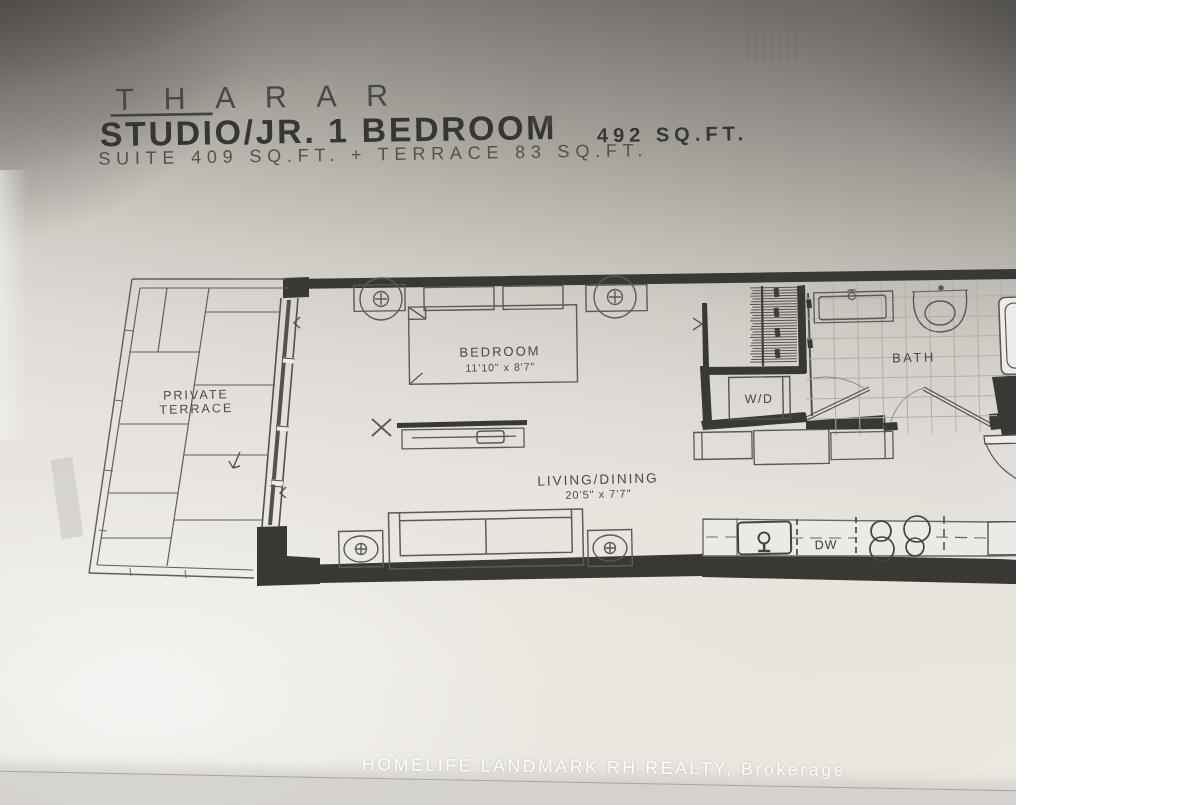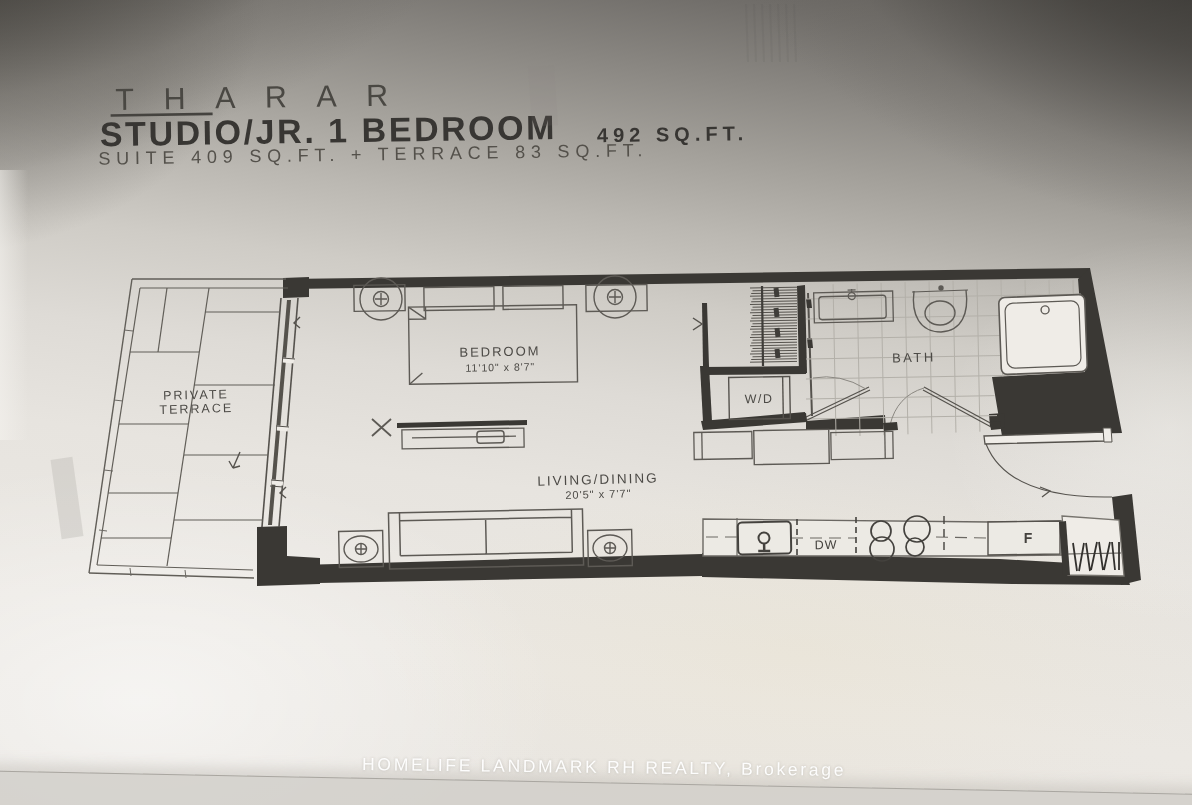--- a/index.html
+++ b/index.html
@@ -1,16 +1,16 @@
 <!DOCTYPE html>
 <html><head>
 <meta charset="utf-8">
 <style>
   html,body{margin:0;padding:0;}
-  #page{position:relative;width:1192px;height:805px;overflow:hidden;
+  #page{position:relative;width:1016px;height:805px;overflow:hidden;
     background:#e9e6e1;font-family:"Liberation Sans",sans-serif;}
   .shade{position:absolute;left:0;top:0;width:1200px;height:805px;pointer-events:none;}
 </style>
 </head>
 <body>
 <div id="page">
 
   <div class="shade" style="background:linear-gradient(188deg, #5f5c58 0%, #716e6a 7%, #8a8782 15%, #a3a09a 23%, #bbb8b2 31%, #cfccc6 39%, #dedbd6 49%, #e7e4df 60%, #ebe8e3 78%, #e8e5e0 100%);"></div>
 
   <div class="shade" style="background:radial-gradient(ellipse 820px 440px at -150px -170px, rgba(34,33,30,1) 0%, rgba(56,54,50,0.8) 40%, rgba(105,102,97,0.35) 63%, rgba(140,137,131,0) 80%);"></div>

